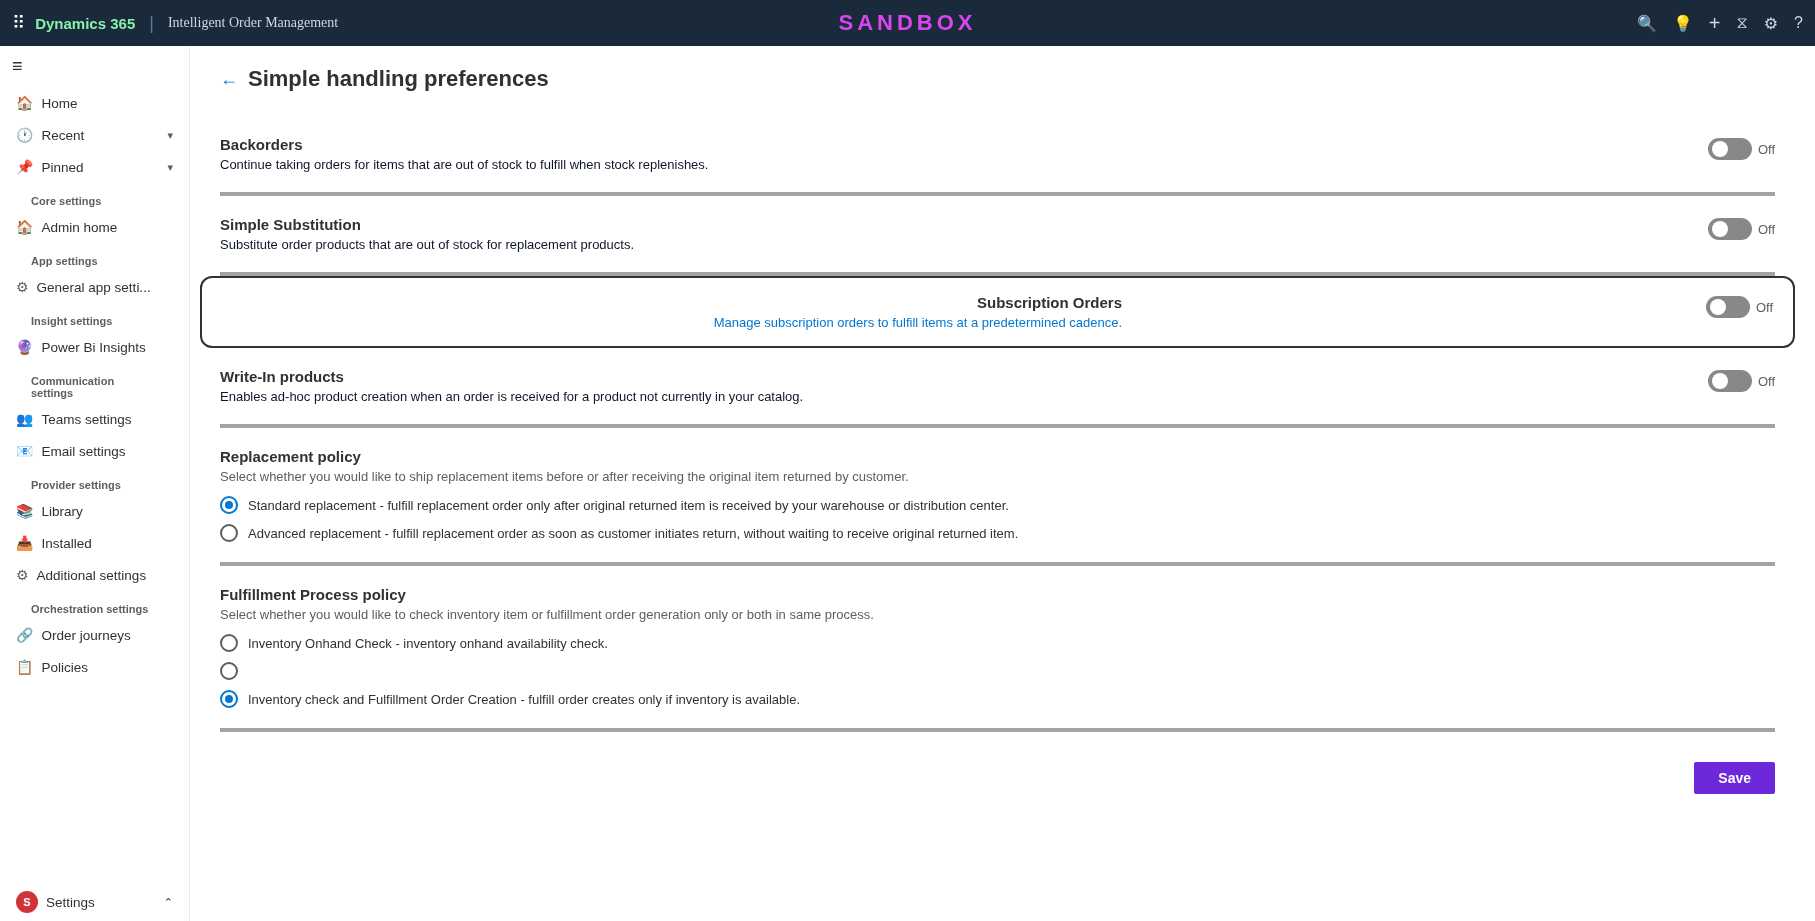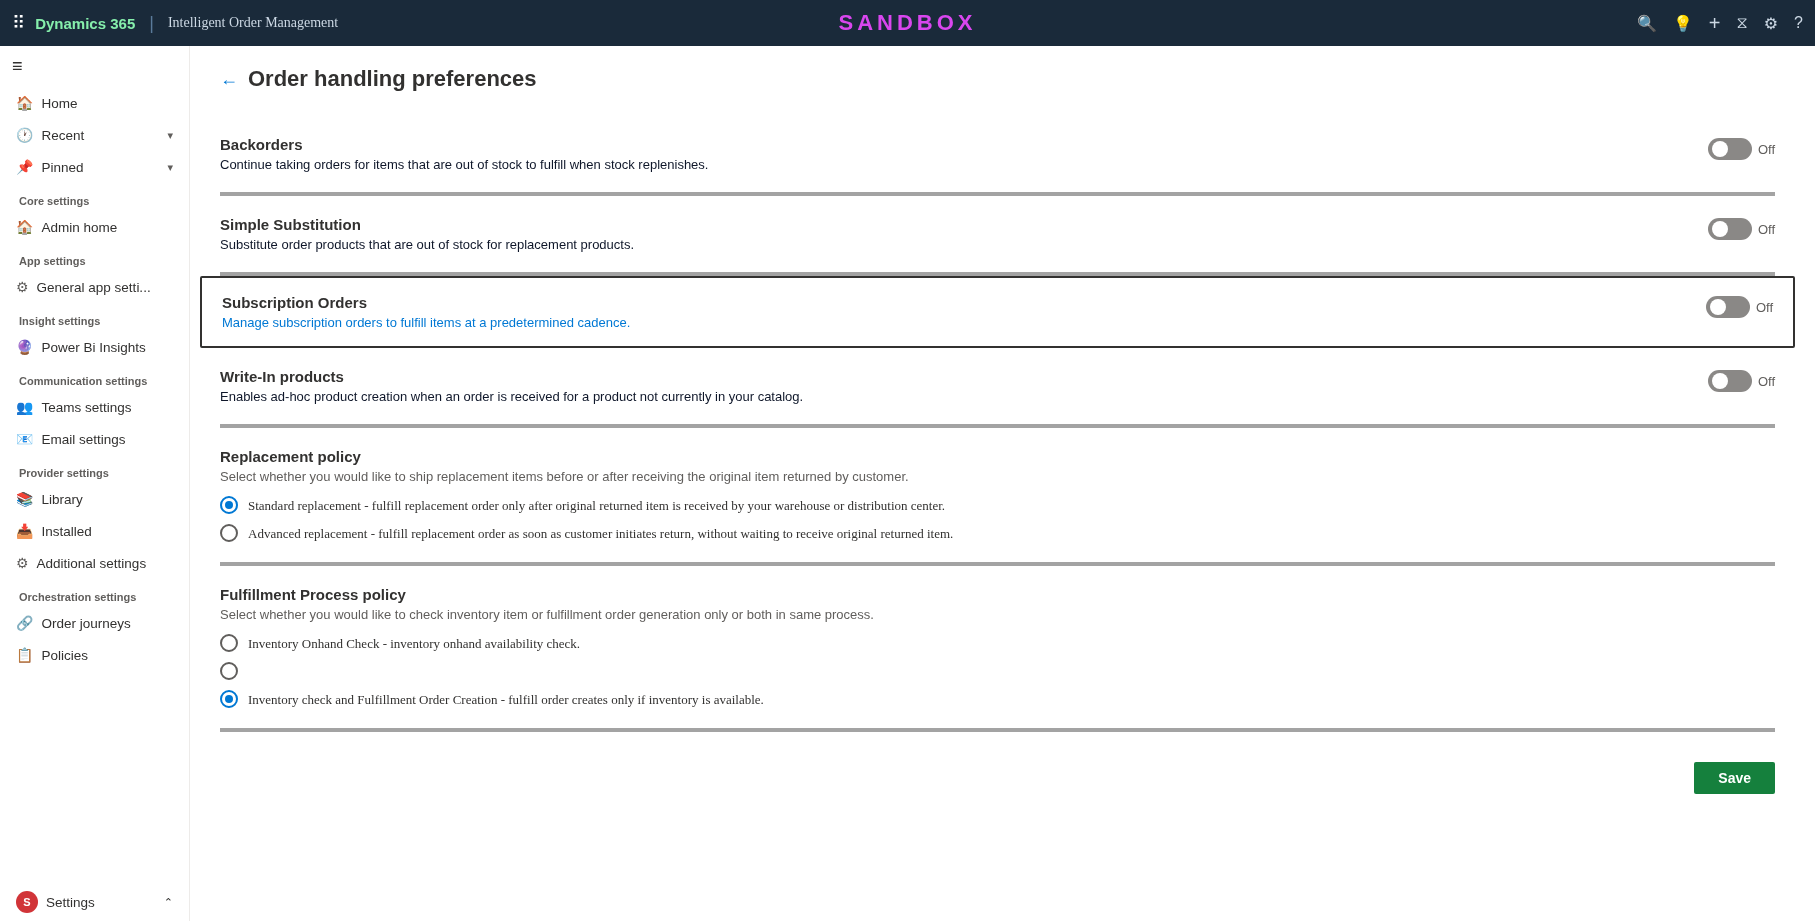--- a/index.html
+++ b/index.html
@@ -84,21 +84,21 @@
       gap: 8px;
       padding: 8px 16px;
       cursor: pointer;
       color: #323130;
       font-size: 13.5px;
     }
     .sidebar-nav-item .icon { font-size: 14px; color: #605e5c; }
     .sidebar-nav-item .chevron { margin-left: auto; font-size: 11px; color: #605e5c; }
 
     .sidebar-section-label {
-      padding: 12px 19px 4px;
+      padding: 12px 31px 4px;
       font-size: 11px;
       font-weight: 700;
       color: #605e5c;
       text-transform: none;
       letter-spacing: 0;
     }
 
     .sidebar-bottom-item {
       display: flex;
       align-items: center;
@@ -193,29 +193,30 @@
       border-radius: 50%;
       position: absolute;
       top: 3px;
       left: 4px;
     }
     .toggle-label { font-size: 13px; color: #605e5c; }
 
     
     .highlighted-section {
       border: 2px solid #323130;
-      border-radius: 2px;
+      border-radius: 12px;
       padding: 16px 8px;
       margin: 0 -20px;
       padding-left: 20px;
       padding-right: 20px;
+      text-align: right;
     }
 
     .radio-group { margin-top: 12px; display: flex; flex-direction: column; gap: 10px; }
-    .radio-item { display: flex; align-items: flex-end; gap: 10px; cursor: pointer; font-family: Liberation Serif, serif; }
+    .radio-item { display: flex; align-items: center; gap: 10px; cursor: pointer; }
     .radio-circle {
       width: 18px;
       height: 18px;
       border-radius: 50%;
       border: 2px solid #0078d4;
       display: flex;
       align-items: center;
       justify-content: center;
       flex-shrink: 0;
     }
@@ -228,21 +229,21 @@
     }
     .radio-circle.empty { border-color: #605e5c; }
     .radio-label { font-size: 13px; color: #323130; }
 
     .save-bar {
       display: flex;
       justify-content: flex-end;
       margin-top: 30px;
     }
     .save-btn {
-      background: #15803d;
+      background: #6d28d9;
       color: #fff;
       border: none;
       padding: 8px 24px;
       font-size: 14px;
       border-radius: 2px;
       cursor: pointer;
       font-weight: 600;
     }
 
     .setting-subsection-label {
@@ -355,21 +356,21 @@
       <div class="avatar">S</div>
       <span>Settings</span>
       <span style="margin-left:auto; font-size:11px;">⌃</span>
     </div>
   </div>
 
   <div class="content-area">
 
     <div class="page-header">
       <span class="back-btn">←</span>
-      <h1 class="page-title">Order handling preferences</h1>
+      <h1 class="page-title">Simple handling preferences</h1>
     </div>
 
     <div class="setting-section">
       <div class="setting-row">
         <div class="setting-info">
           <div class="setting-name">Backorders</div>
           <div class="setting-desc">Continue taking orders for items that are out of stock to fulfill when stock replenishes.</div>
         </div>
         <div class="setting-toggle">
           <div class="toggle-track">

